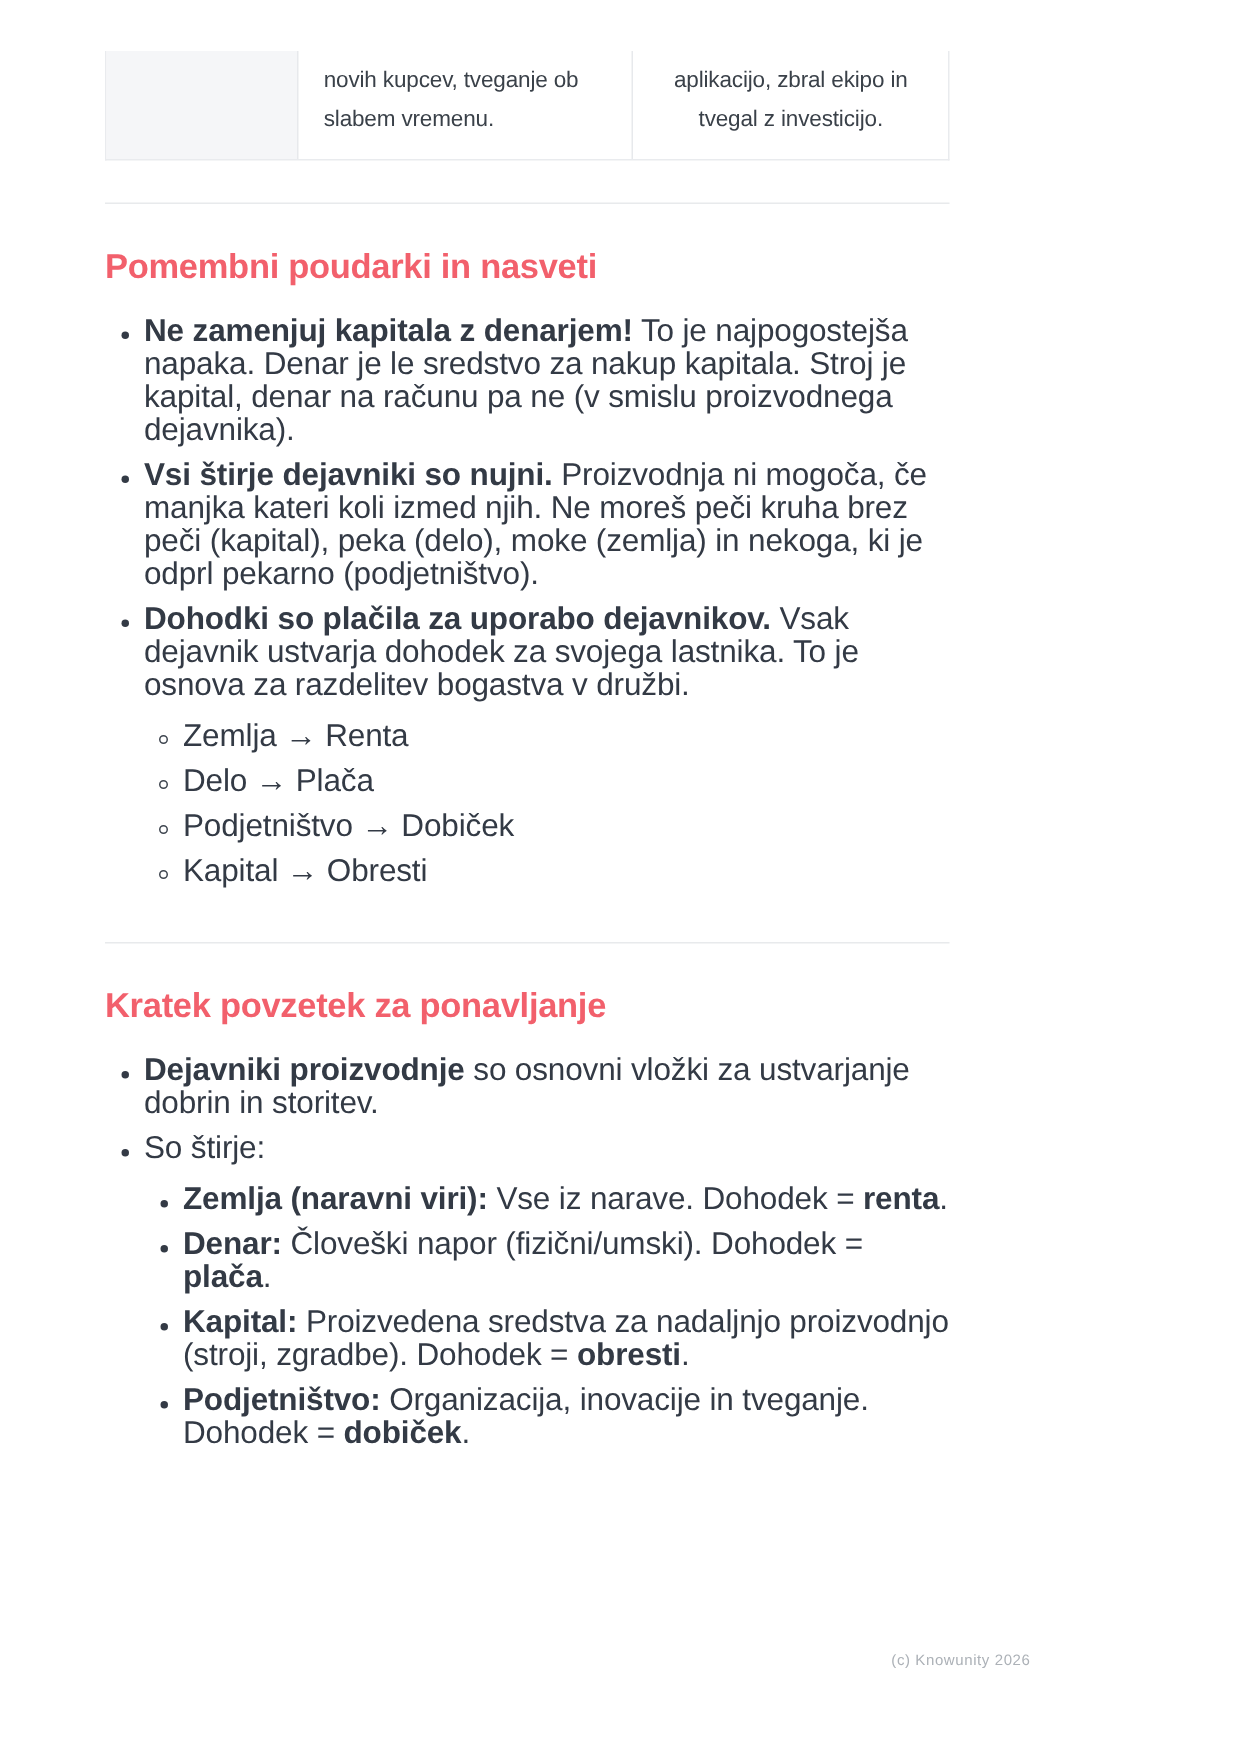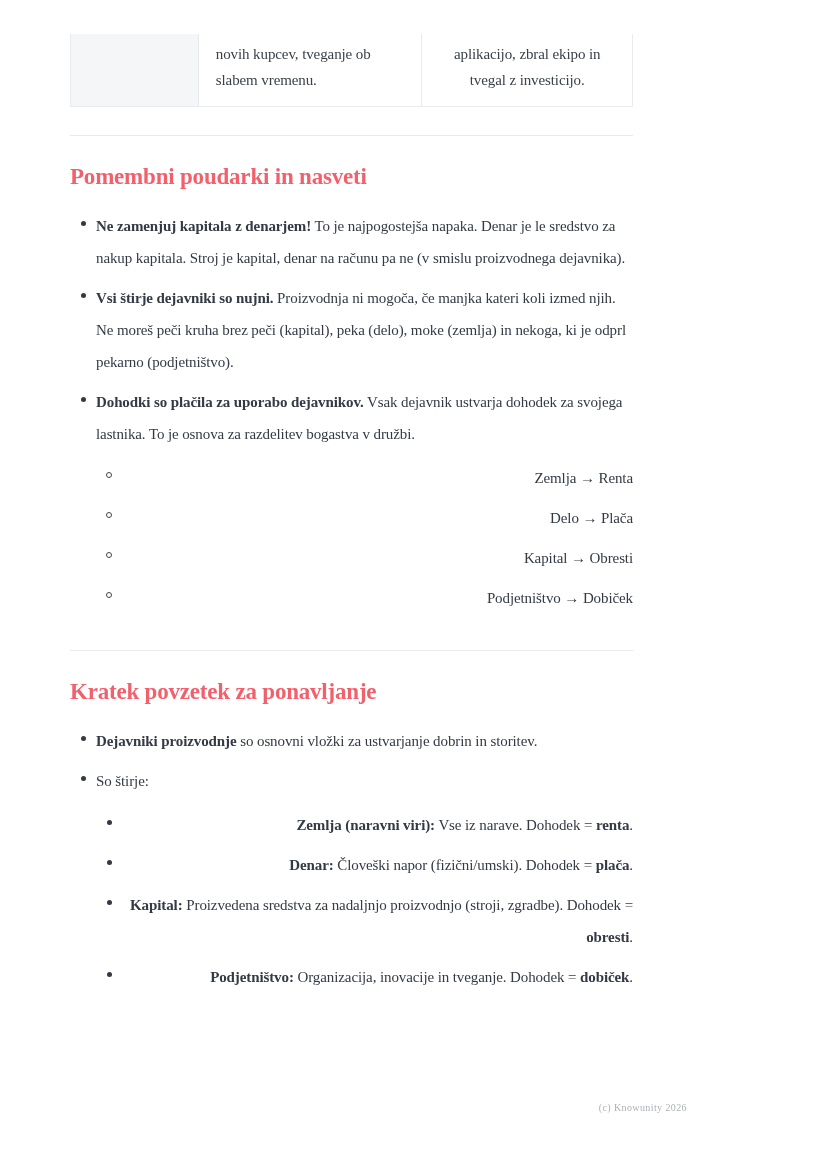--- a/index.html
+++ b/index.html
@@ -1,18 +1,18 @@
 <!DOCTYPE html>
 <html><head>
 <meta charset="utf-8">
 <style>
   html,body{margin:0;padding:0;background:#ffffff;}
   .page{
     position:relative;width:740px;height:1171px;background:#ffffff;overflow:hidden;
-    font-family:Liberation Serif, serif;color:#333a45;
+    font-family:Liberation Sans, sans-serif;color:#333a45;
   }
   .content{position:absolute;left:70px;top:0;width:563px;}
 
   
   .table-frag{
     display:flex;margin-top:34px;box-sizing:border-box;
     border:1px solid #e9ebee;border-top:none;
   }
   .cell{
     box-sizing:border-box;padding:7px 17px 13px 17px;
@@ -23,36 +23,36 @@
   .cell.c2{width:224px;}
   .cell.c3{width:211px;text-align:center;}
 
   .divider{border:none;border-top:1px solid #e8eaec;margin:28px 0 0 0;height:0;}
 
   .section-heading{
     margin:26px 0 0 0;font-size:23px;line-height:30px;font-weight:700;
     letter-spacing:-0.2px;color:#f2606c;
   }
 
-  .list{list-style:none;margin:18px 0 0 0;padding:0;font-size:15px;line-height:32px;letter-spacing:-0.1px;}
+  .list{list-style:none;margin:18px 0 0 0;padding:0;font-size:21px;line-height:22px;letter-spacing:-0.1px;}
   .list li{display:flex;margin:0 0 8px 0;}
   .marker{flex:0 0 26px;position:relative;}
   .list.disc > li > .marker::before{
     content:"";position:absolute;left:11px;top:10.5px;width:5px;height:5px;
     border-radius:50%;background:#333a45;
   }
   .list.circle > li > .marker::before{
     content:"";position:absolute;left:10px;top:9.5px;width:4px;height:4px;
     border-radius:50%;background:transparent;border:1.5px solid #3f4650;
   }
   .li-body{flex:1 1 auto;min-width:0;}
   .li-body p{margin:0;}
   .b{font-weight:700;}
   .list .list{margin:12px 0 18px 0;}
-  .list .list:last-child{margin-bottom:0;text-align:right;}
+  .list .list:last-child{margin-bottom:0;}
 
   
   .scrollbar{
     position:absolute;left:746px;top:37px;width:45px;height:898px;
     background:#fdeef0;
   }
   .scroll-edge{position:absolute;left:0;top:0;width:5px;height:100%;background:#efaab1;}
   .scroll-edge::after{
     content:"";position:absolute;left:0;bottom:0;width:100%;height:7px;background:#e59aa3;
   }
@@ -103,27 +103,27 @@
               </li>
               <li>
                 <span class="marker"></span>
                 <div class="li-body">
                   <p><span>Delo → Plača</span></p>
                 </div>
               </li>
               <li>
                 <span class="marker"></span>
                 <div class="li-body">
-                  <p><span>Kapital → Obresti</span></p>
+                  <p><span>Podjetništvo → Dobiček</span></p>
                 </div>
               </li>
               <li>
                 <span class="marker"></span>
                 <div class="li-body">
-                  <p><span>Podjetništvo → Dobiček</span></p>
+                  <p><span>Kapital → Obresti</span></p>
                 </div>
               </li>
             </ul>
           </div>
         </li>
       </ul>
 
     <hr class="divider">
 
     <h2 class="section-heading">Kratek povzetek za ponavljanje</h2>

